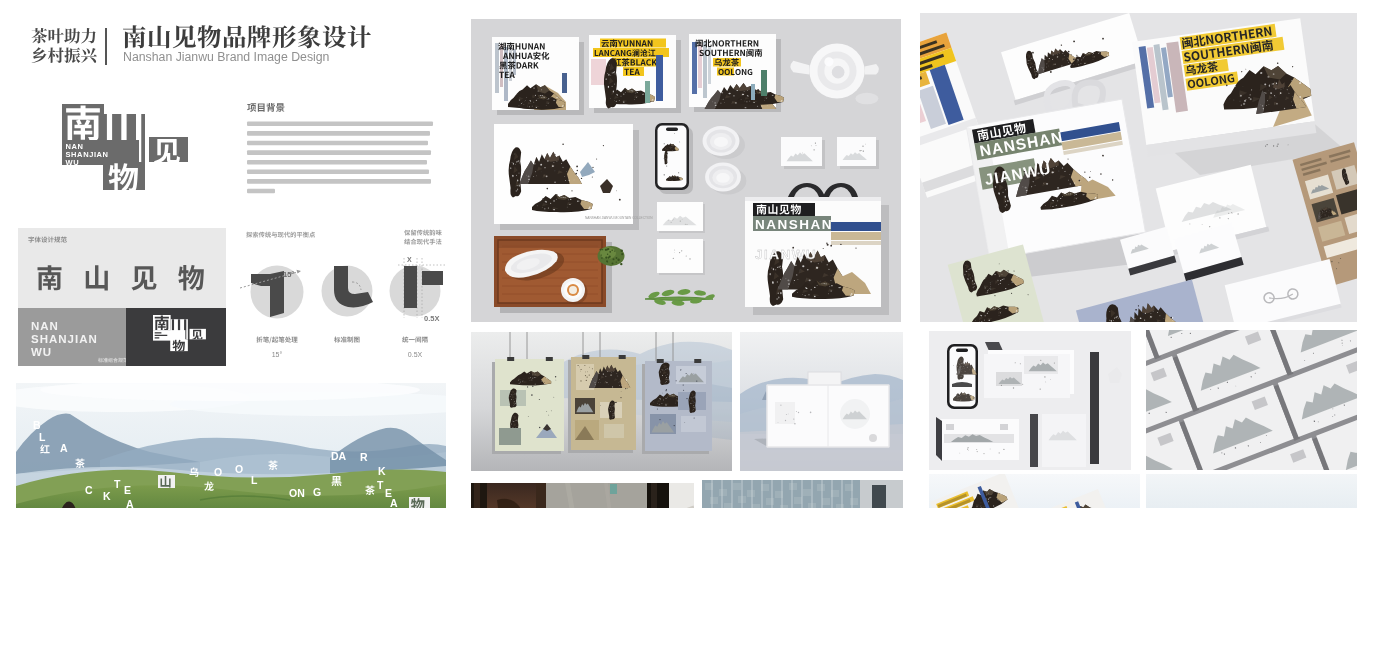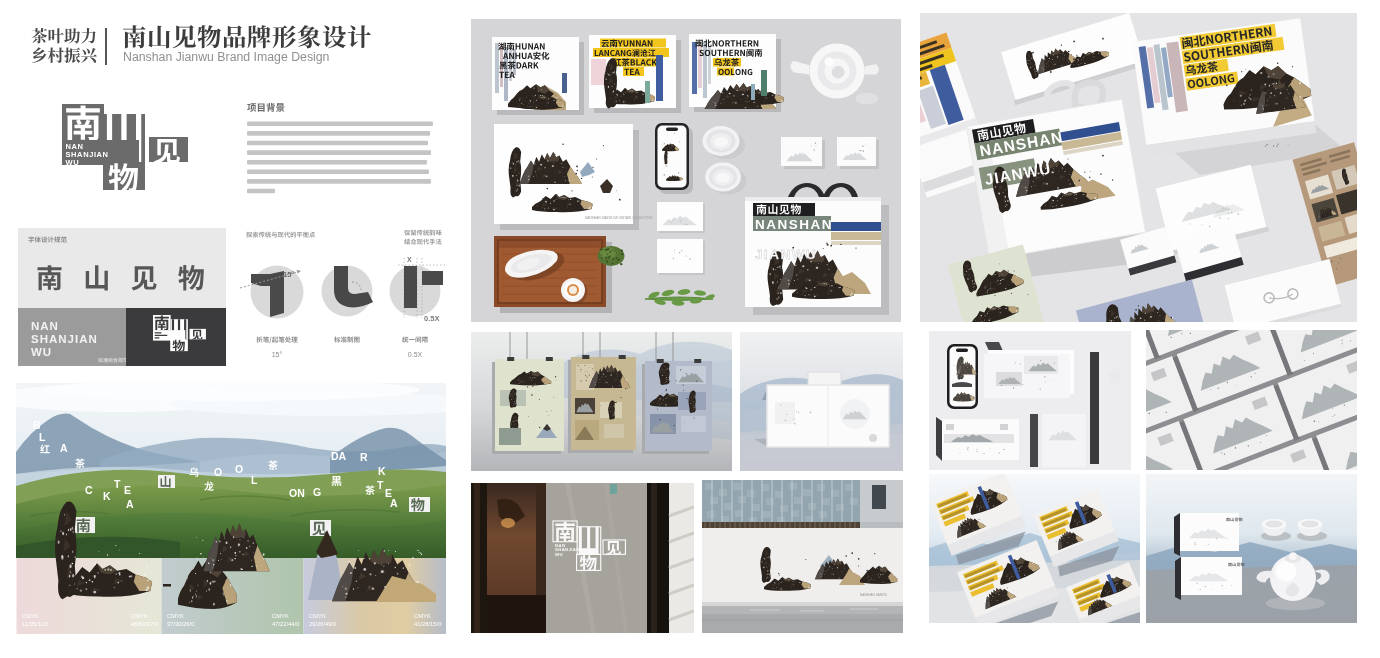--- a/index.html
+++ b/index.html
@@ -1,16 +1,16 @@
 <!DOCTYPE html>
 <html><head><meta charset="utf-8">
 <title>Nanshan Jianwu Brand Image Design</title>
 <style>
 html,body{margin:0;padding:0;background:#fff;}
-#page{position:relative;width:1380px;height:658px;background:#ffffff;overflow:hidden;
+#page{position:relative;width:1380px;height:508px;background:#ffffff;overflow:hidden;
 font-family:"Liberation Sans", sans-serif;}
 svg{display:block;}
 </style></head>
 <body>
 
 <div id="page">
 <svg width="1380" height="658" viewBox="0 0 1380 658">
 <defs>
 
 <path id="g0" d="M.596 -.409Q.595 -.399 .588 -.393Q.581 -.387 .565 -.385V-.043Q.565 -.004 .555 .024Q.545 .052 .514 .068Q.483 .085 .417 .090Q.416 .064 .412 .044Q.407 .025 .396 .012Q.386 0 .368 -.009Q.351 -.018 .316 -.024V-.038Q.316 -.038 .330 -.037Q.345 -.036 .365 -.035Q.385 -.033 .403 -.032Q.421 -.031 .428 -.031Q.440 -.031 .444 -.035Q.448 -.039 .448 -.047V-.422ZM.535 -.587Q.490 -.514 .411 -.446Q.332 -.378 .233 -.323Q.134 -.269 .025 -.237L.020 -.248Q.089 -.284 .154 -.333Q.220 -.383 .275 -.440Q.330 -.497 .368 -.555Q.406 -.612 .421 -.664L.599 -.621Q.597 -.612 .586 -.606Q.575 -.601 .551 -.598Q.585 -.556 .634 -.523Q.683 -.490 .741 -.466Q.799 -.442 .860 -.424Q.922 -.407 .979 -.397L.979 -.382Q.954 -.374 .935 -.356Q.916 -.337 .904 -.315Q.893 -.292 .889 -.269Q.807 -.300 .738 -.346Q.669 -.391 .617 -.451Q.566 -.511 .535 -.587ZM.608 -.205Q.697 -.193 .753 -.167Q.810 -.141 .838 -.110Q.867 -.079 .874 -.049Q.880 -.019 .869 .003Q.858 .025 .834 .032Q.811 .039 .780 .023Q.763 -.016 .733 -.057Q.704 -.097 .668 -.133Q.633 -.170 .600 -.197ZM.415 -.158Q.411 -.150 .403 -.146Q.395 -.142 .377 -.145Q.347 -.107 .303 -.070Q.259 -.032 .205 -.001Q.151 .031 .090 .053L.082 .041Q.127 .006 .166 -.040Q.205 -.086 .234 -.135Q.264 -.184 .280 -.227ZM.674 -.367Q.674 -.367 .684 -.359Q.695 -.351 .711 -.337Q.728 -.324 .746 -.308Q.765 -.293 .779 -.279Q.775 -.263 .752 -.263H.216L.208 -.292H.615ZM.272 -.719V-.845L.422 -.832Q.421 -.822 .414 -.815Q.407 -.808 .387 -.805V-.719H.609V-.845L.761 -.832Q.760 -.822 .753 -.815Q.746 -.808 .726 -.805V-.719H.797L.856 -.800Q.856 -.800 .868 -.791Q.879 -.782 .896 -.768Q.913 -.753 .931 -.737Q.949 -.721 .964 -.706Q.961 -.690 .937 -.690H.726V-.611Q.726 -.604 .698 -.595Q.669 -.586 .628 -.586H.609V-.690H.387V-.606Q.387 -.602 .374 -.596Q.360 -.590 .339 -.585Q.317 -.580 .291 -.580H.272V-.690H.049L.042 -.719Z"></path>

